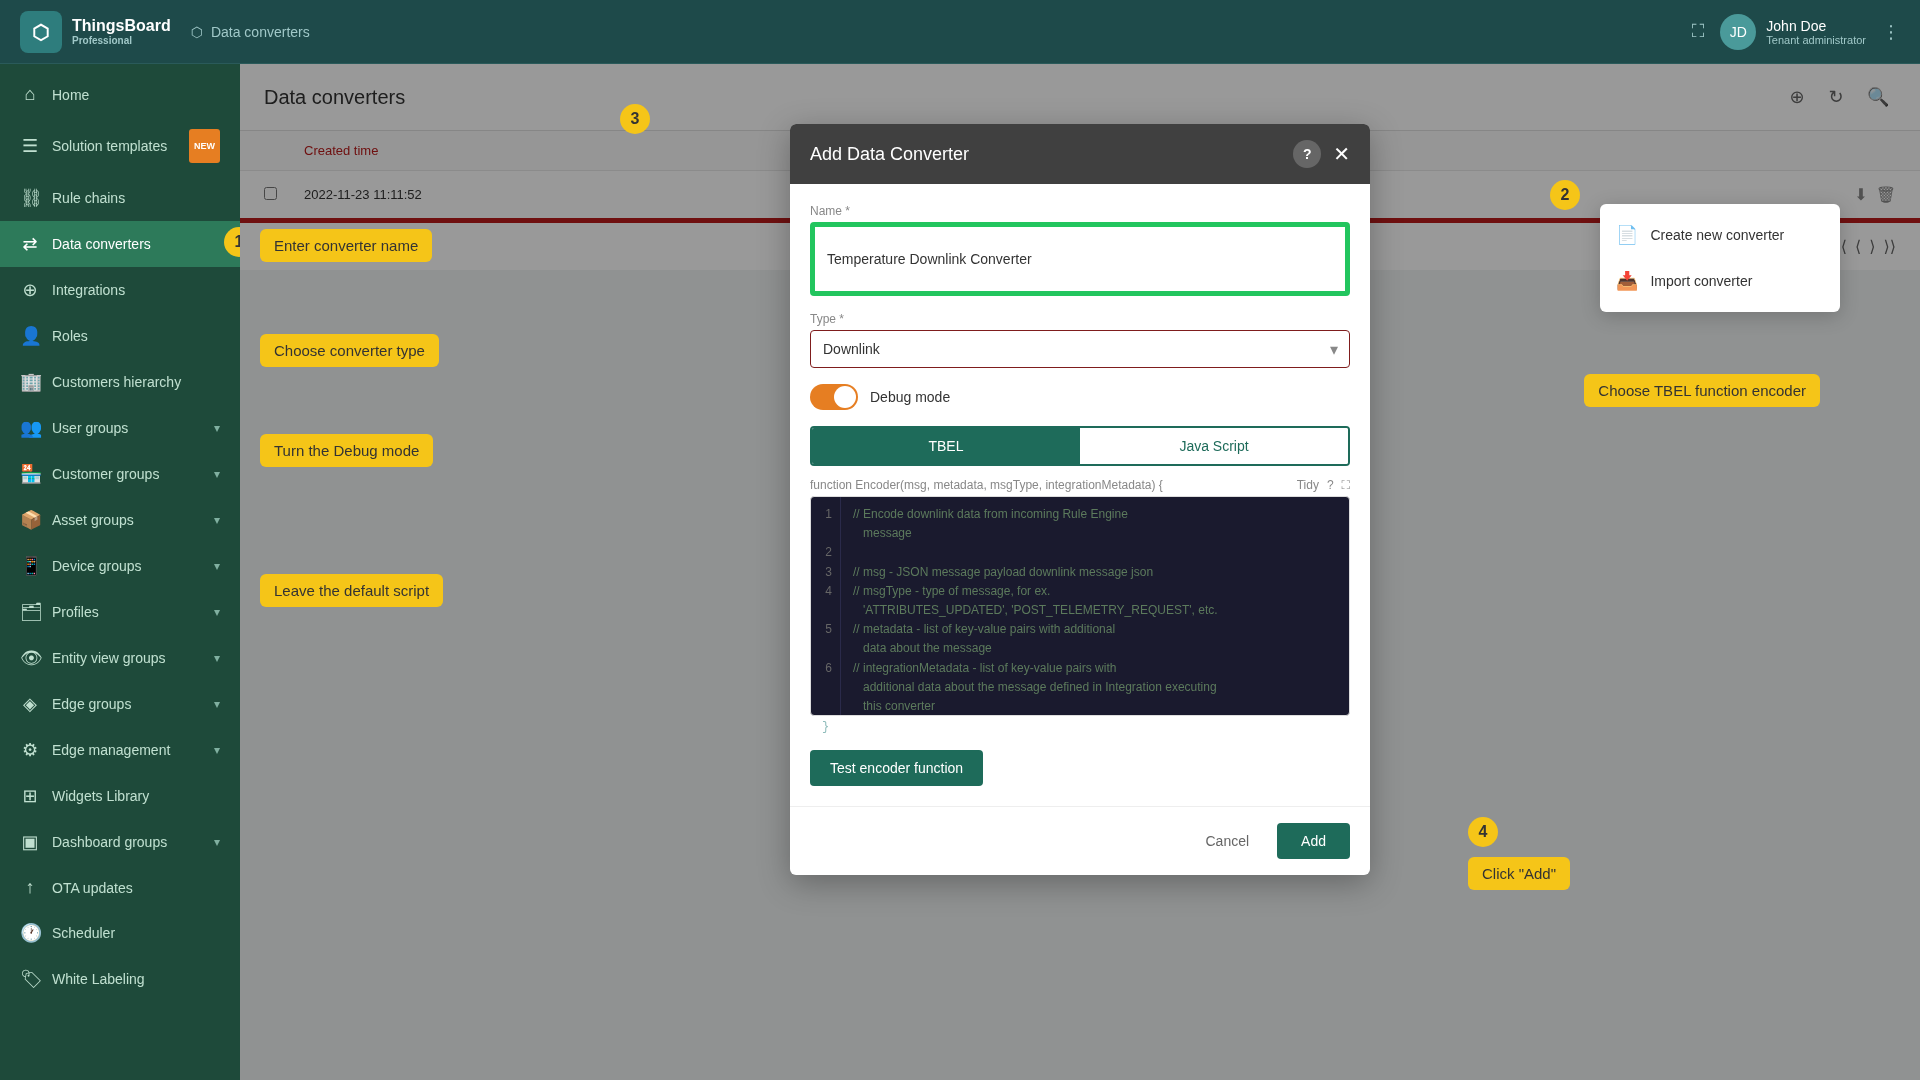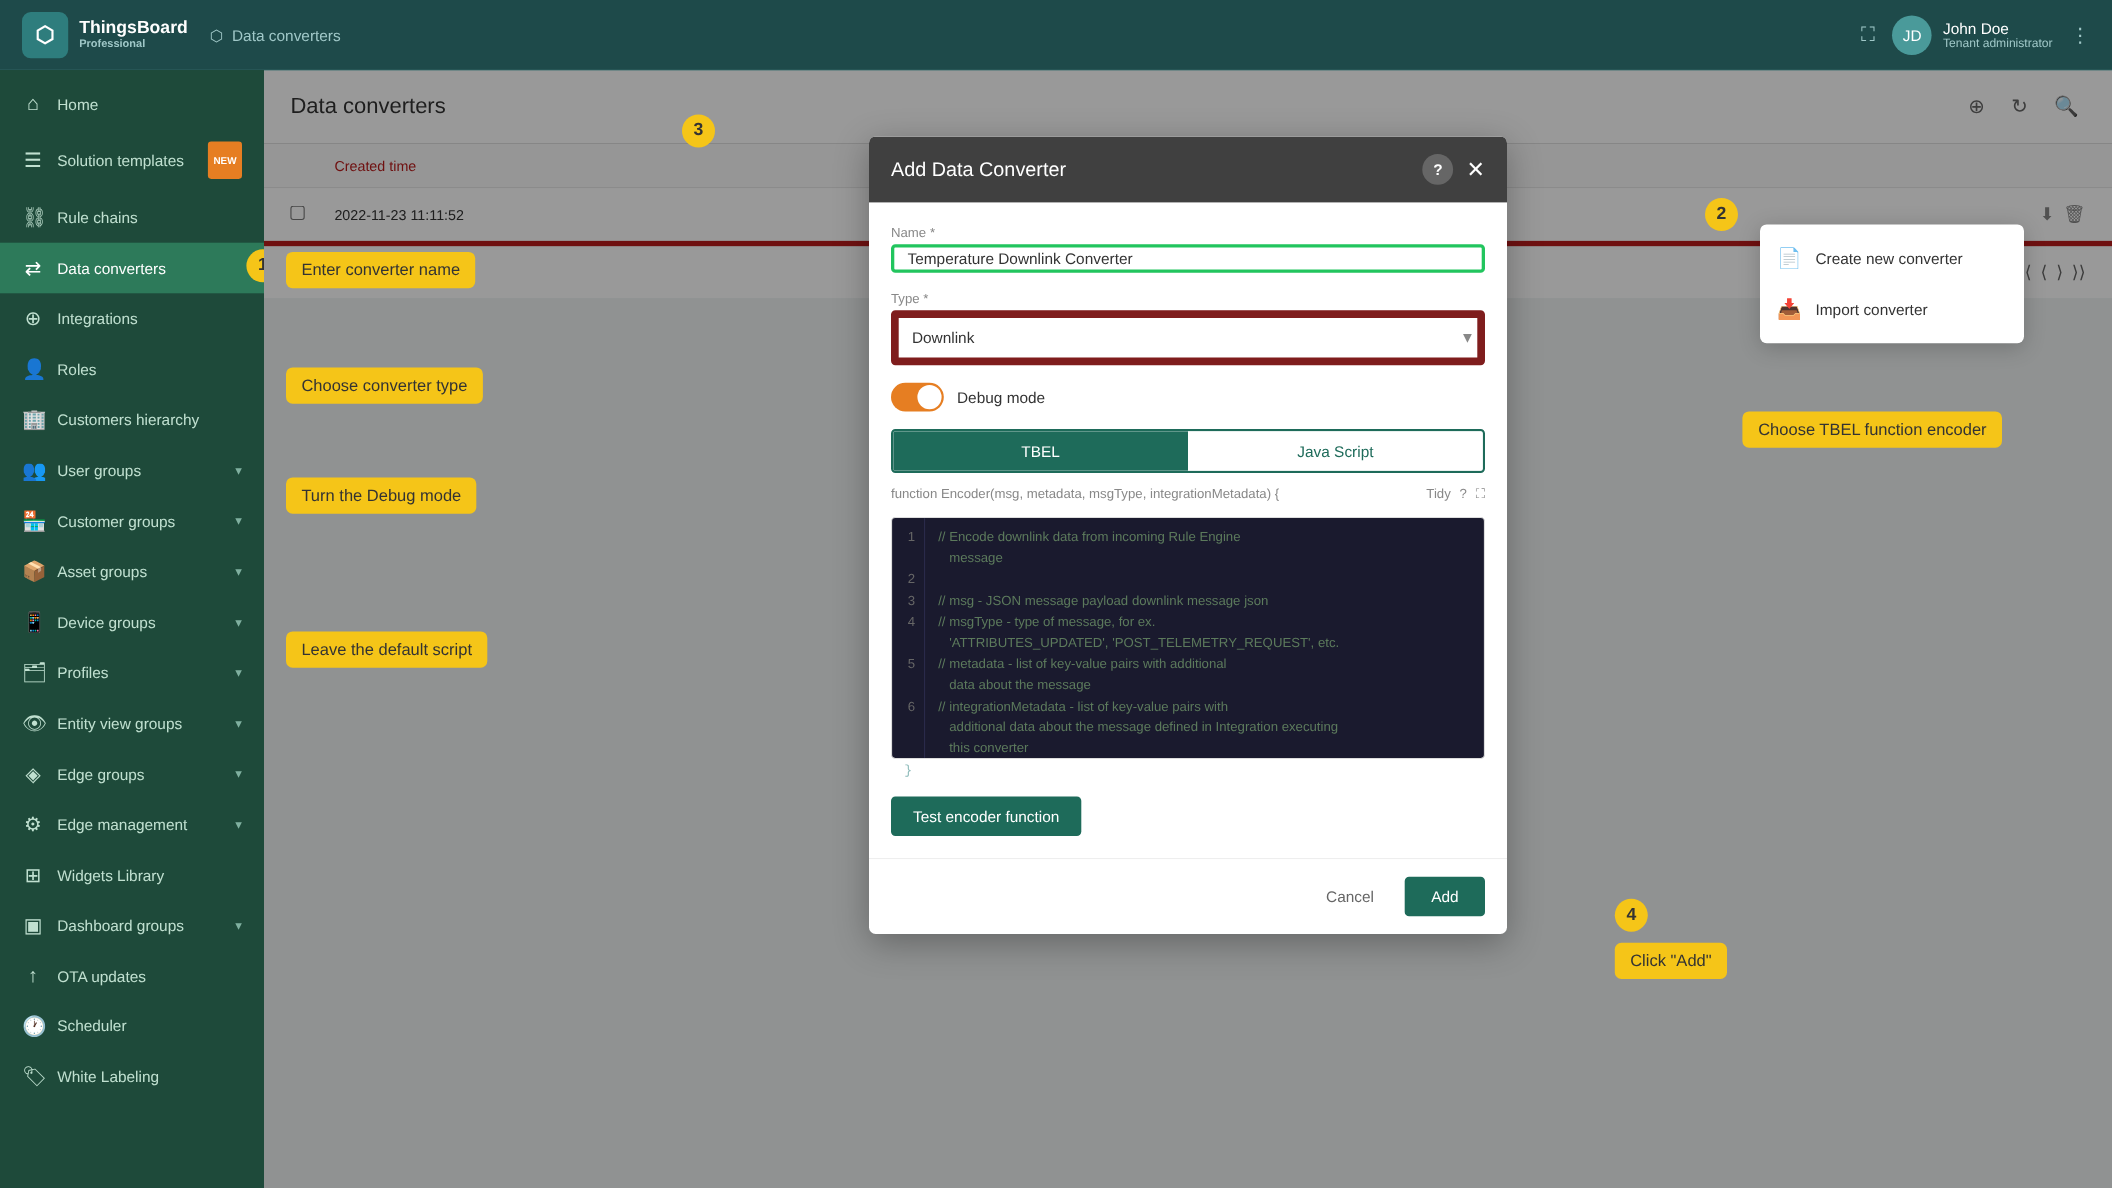--- a/index.html
+++ b/index.html
@@ -182,32 +182,32 @@
     .dialog-close-btn { background: none; border: none; color: #fff; cursor: pointer; font-size: 20px; }
 
     .dialog-body { padding: 20px; flex: 1; overflow-y: auto; }
     .dialog-body::-webkit-scrollbar { width: 4px; }
     .dialog-body::-webkit-scrollbar-thumb { background: #ccc; }
 
     .form-field { margin-bottom: 16px; }
     .form-field label { display: block; font-size: 12px; color: #888; margin-bottom: 4px; }
     .form-input {
       width: 100%;
-      padding: 2px 12px;
-      border: 3px solid #22c55e;
+      padding: 24px 12px;
+      border: 5px solid #22c55e;
       border-radius: 4px;
       font-size: 14px;
       color: #333;
       outline: none;
     }
     .form-select-wrap { position: relative; }
     .form-select {
       width: 100%;
       padding: 10px 12px;
-      border: 7px solid #7f1d1d;
+      border: 1px solid #7f1d1d;
       border-radius: 4px;
       font-size: 14px;
       color: #333;
       appearance: none;
       background: #fff;
       cursor: pointer;
       outline: none;
     }
     .form-select-arrow { position: absolute; right: 12px; top: 50%; transform: translateY(-50%); color: #888; pointer-events: none; }
 
@@ -259,21 +259,21 @@
       background: #1e6b5a;
       color: #fff;
     }
 
     .code-area-header {
       display: flex;
       align-items: center;
       justify-content: space-between;
       font-size: 12px;
       color: #888;
-      margin-bottom: 14px;
+      margin-bottom: 4px;
     }
     .code-area-actions { display: flex; align-items: center; gap: 8px; }
     .tidy-btn { background: none; border: none; color: #888; cursor: pointer; font-size: 12px; }
 
     .code-editor {
       border: 1px solid #ddd;
       border-radius: 4px;
       background: #1a1a2e;
       font-family: 'Courier New', monospace;
       font-size: 12px;

